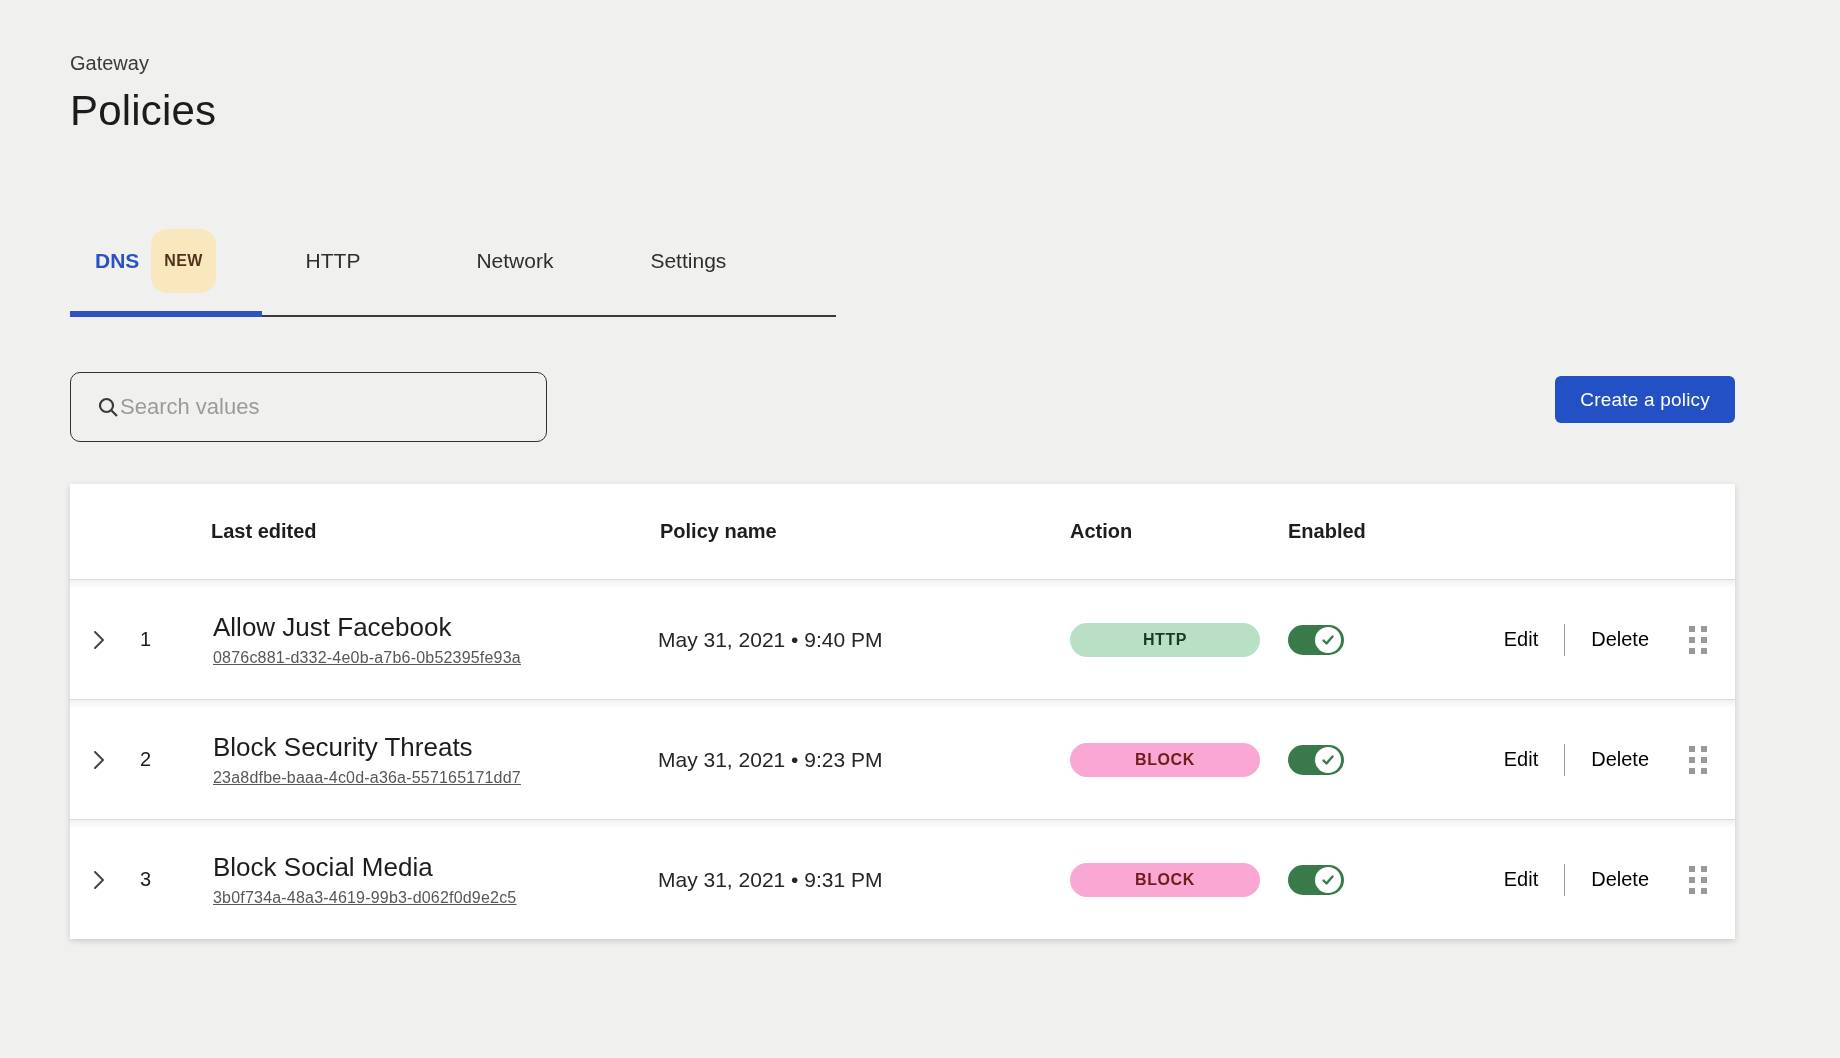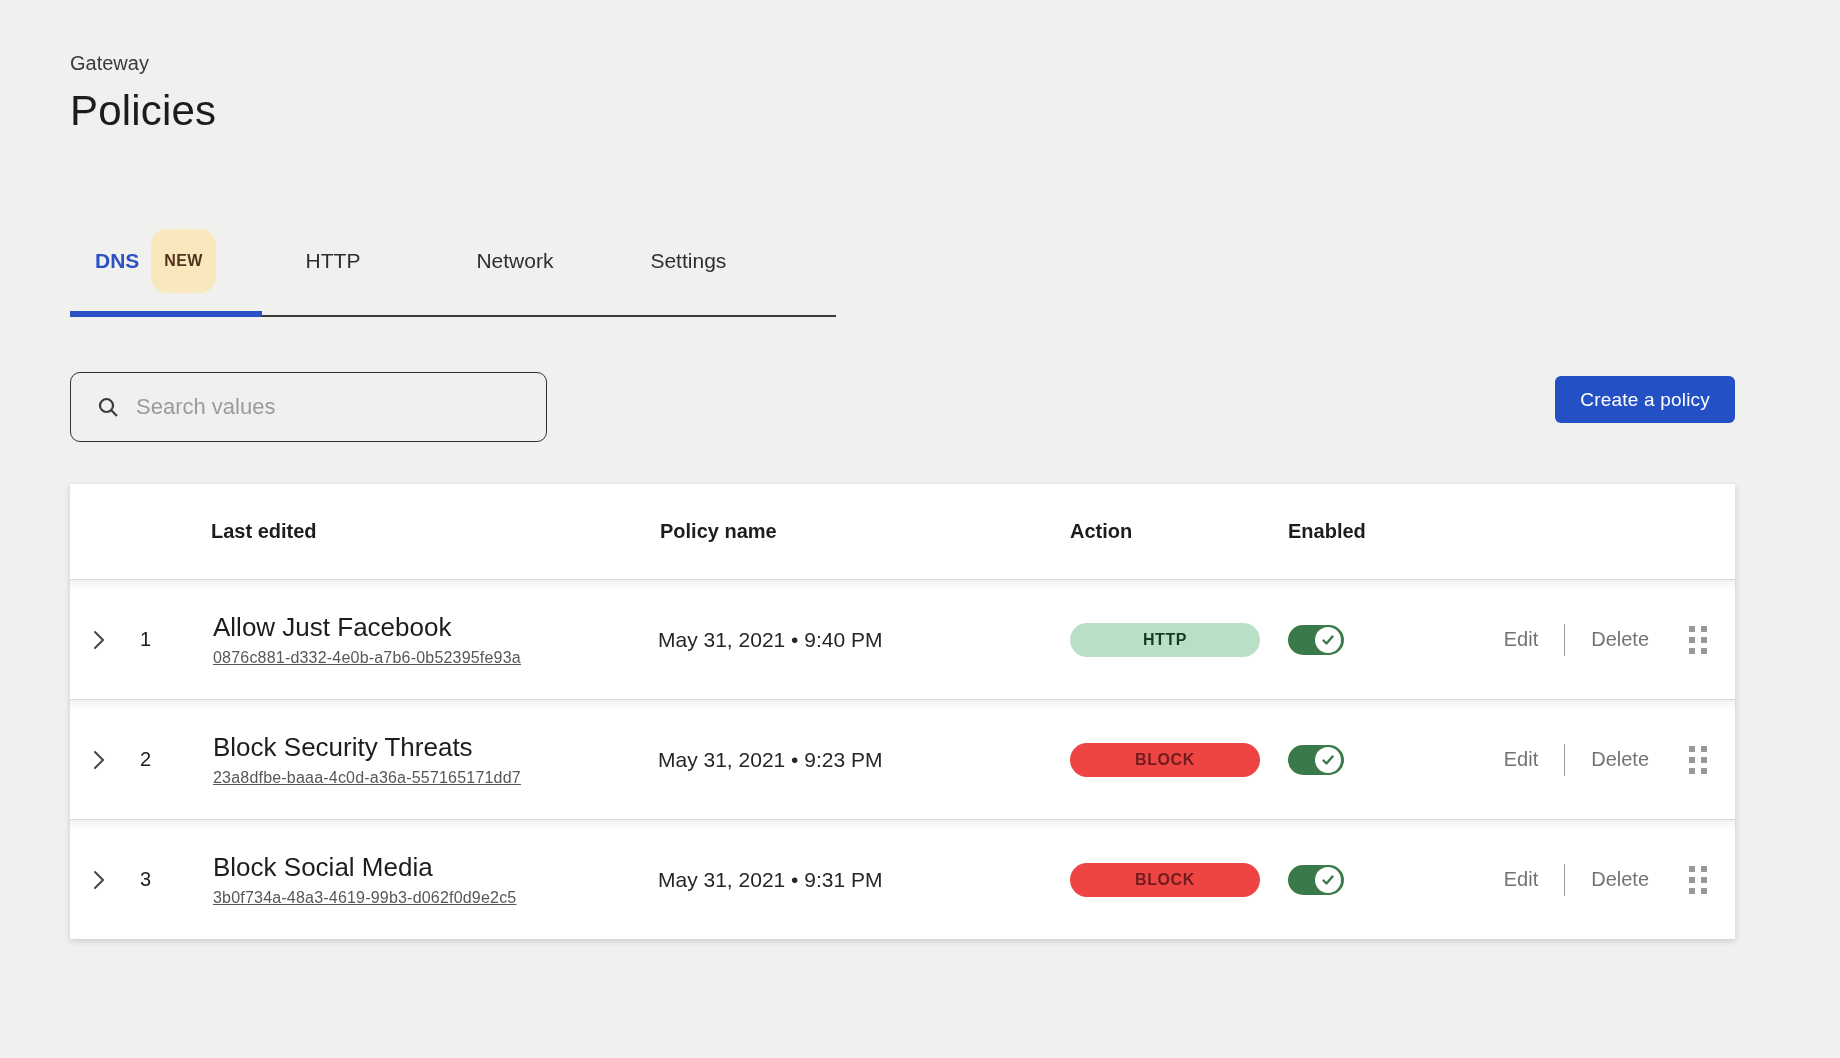--- a/index.html
+++ b/index.html
@@ -72,21 +72,20 @@
     align-items: flex-start;
   }
   .search-box {
     width: 477px; height: 70px;
     background: #f0f0ee;
     border: 1.5px solid #313131;
     border-radius: 10px;
     display: flex;
     align-items: center;
     padding: 0 20px 0 25px;
-    gap: 16px;
   }
   .search-box input {
     border: none; outline: none; background: transparent;
     font-family: "Liberation Sans", sans-serif;
     font-size: 22px; color: #2e2e2e; width: 100%;
   }
   .search-box input::placeholder { color: #9b9b9b; }
   .create-btn {
     margin-top: 4px;
     height: 47px;
@@ -145,21 +144,21 @@
   .policy-id { font-size: 16px; color: #575757; letter-spacing: 0.2px; text-decoration: underline; }
   .cell-edited { padding-left: 33px; font-size: 21px; color: #262626; }
   .cell-action { padding-left: 30px; }
   .badge {
     width: 190px; height: 34px;
     border-radius: 17px;
     display: flex; align-items: center; justify-content: center;
     font-size: 16px; font-weight: 700; letter-spacing: 0.6px;
   }
   .badge.allow { background: #b9e0c4; color: #163a22; }
-  .badge.block { background: #ef4444; color: #6e1d1b; }
+  .badge.block { background: #f9a8d4; color: #6e1d1b; }
   .cell-enabled { padding-left: 33px; }
   .toggle {
     width: 56px; height: 30px;
     border-radius: 15px;
     background: #3a7a4a;
     position: relative;
     cursor: pointer;
   }
   .toggle .knob {
     position: absolute;
@@ -171,21 +170,21 @@
   }
   .cell-links {
     display: flex;
     align-items: center;
     justify-content: flex-end;
     gap: 26px;
     padding-right: 28px;
   }
   .link {
     font-size: 20px;
-    color: #737373;
+    color: #000000;
     text-decoration: none;
     cursor: pointer;
   }
   .link-divider { width: 1px; height: 32px; background: #9a9a9a; }
   .drag-handle {
     margin-left: 14px;
     display: grid;
     grid-template-columns: repeat(2, 6px);
     grid-template-rows: repeat(3, 6px);
     gap: 5px 6px;

